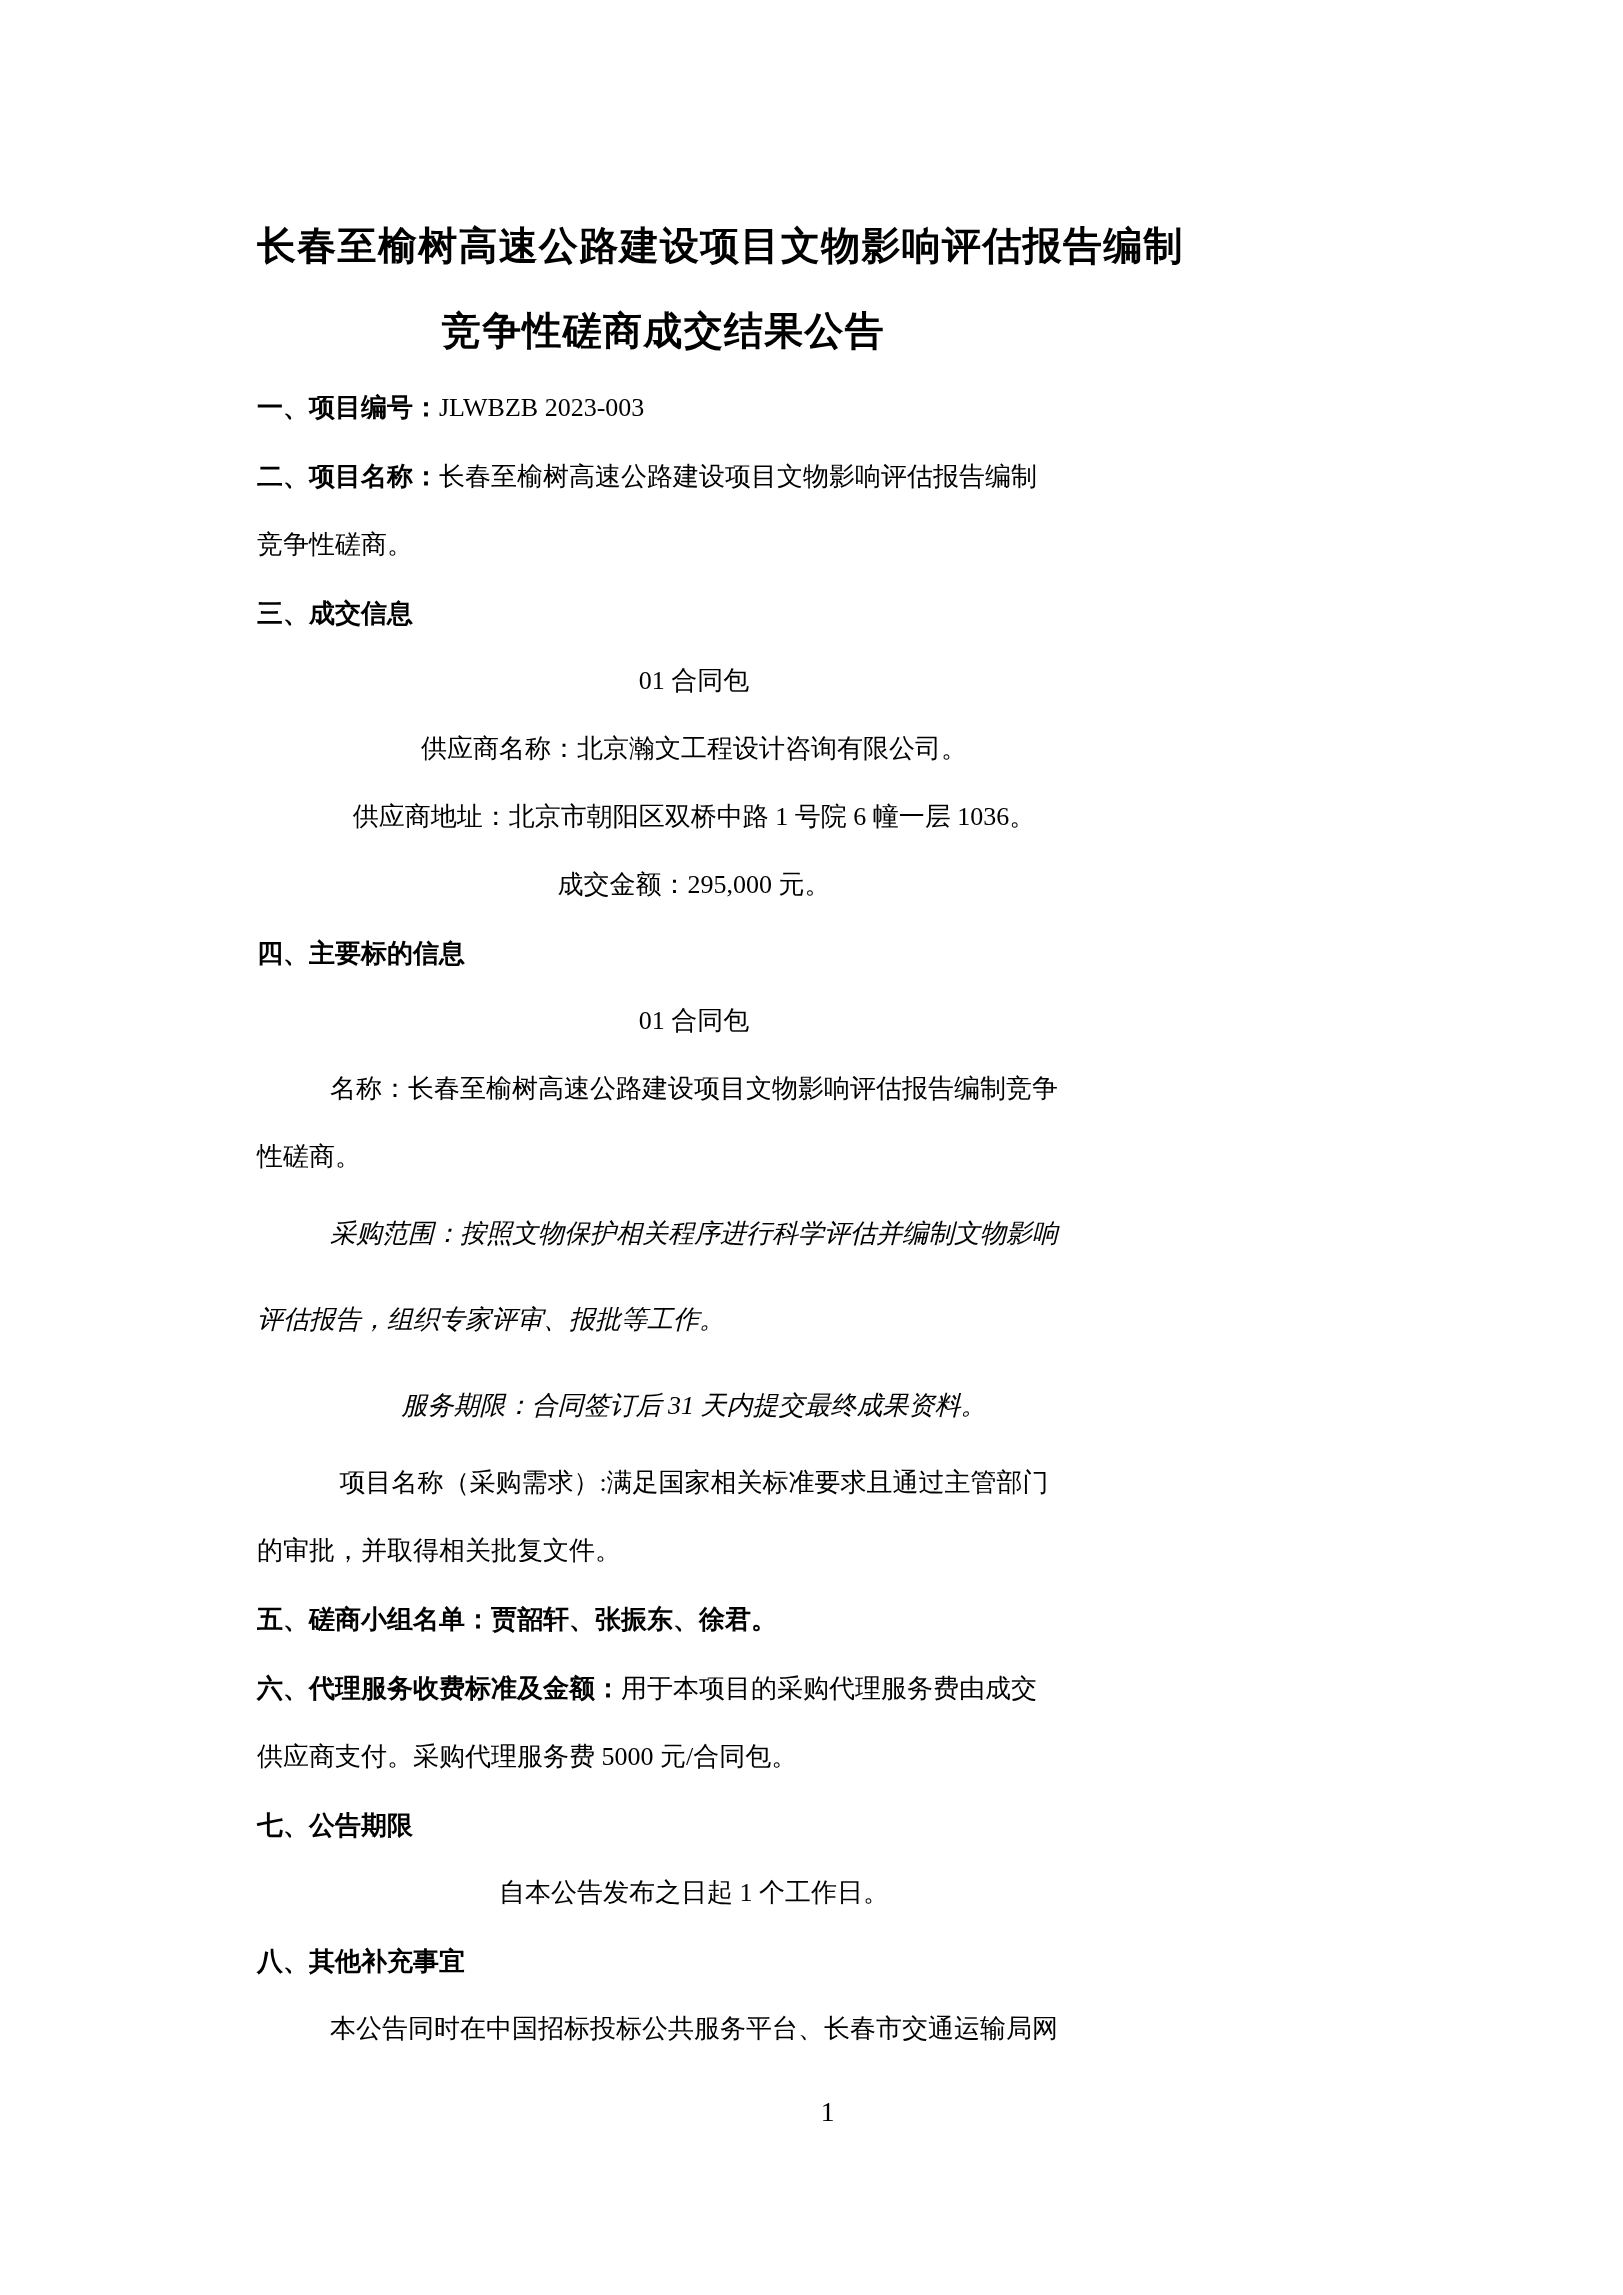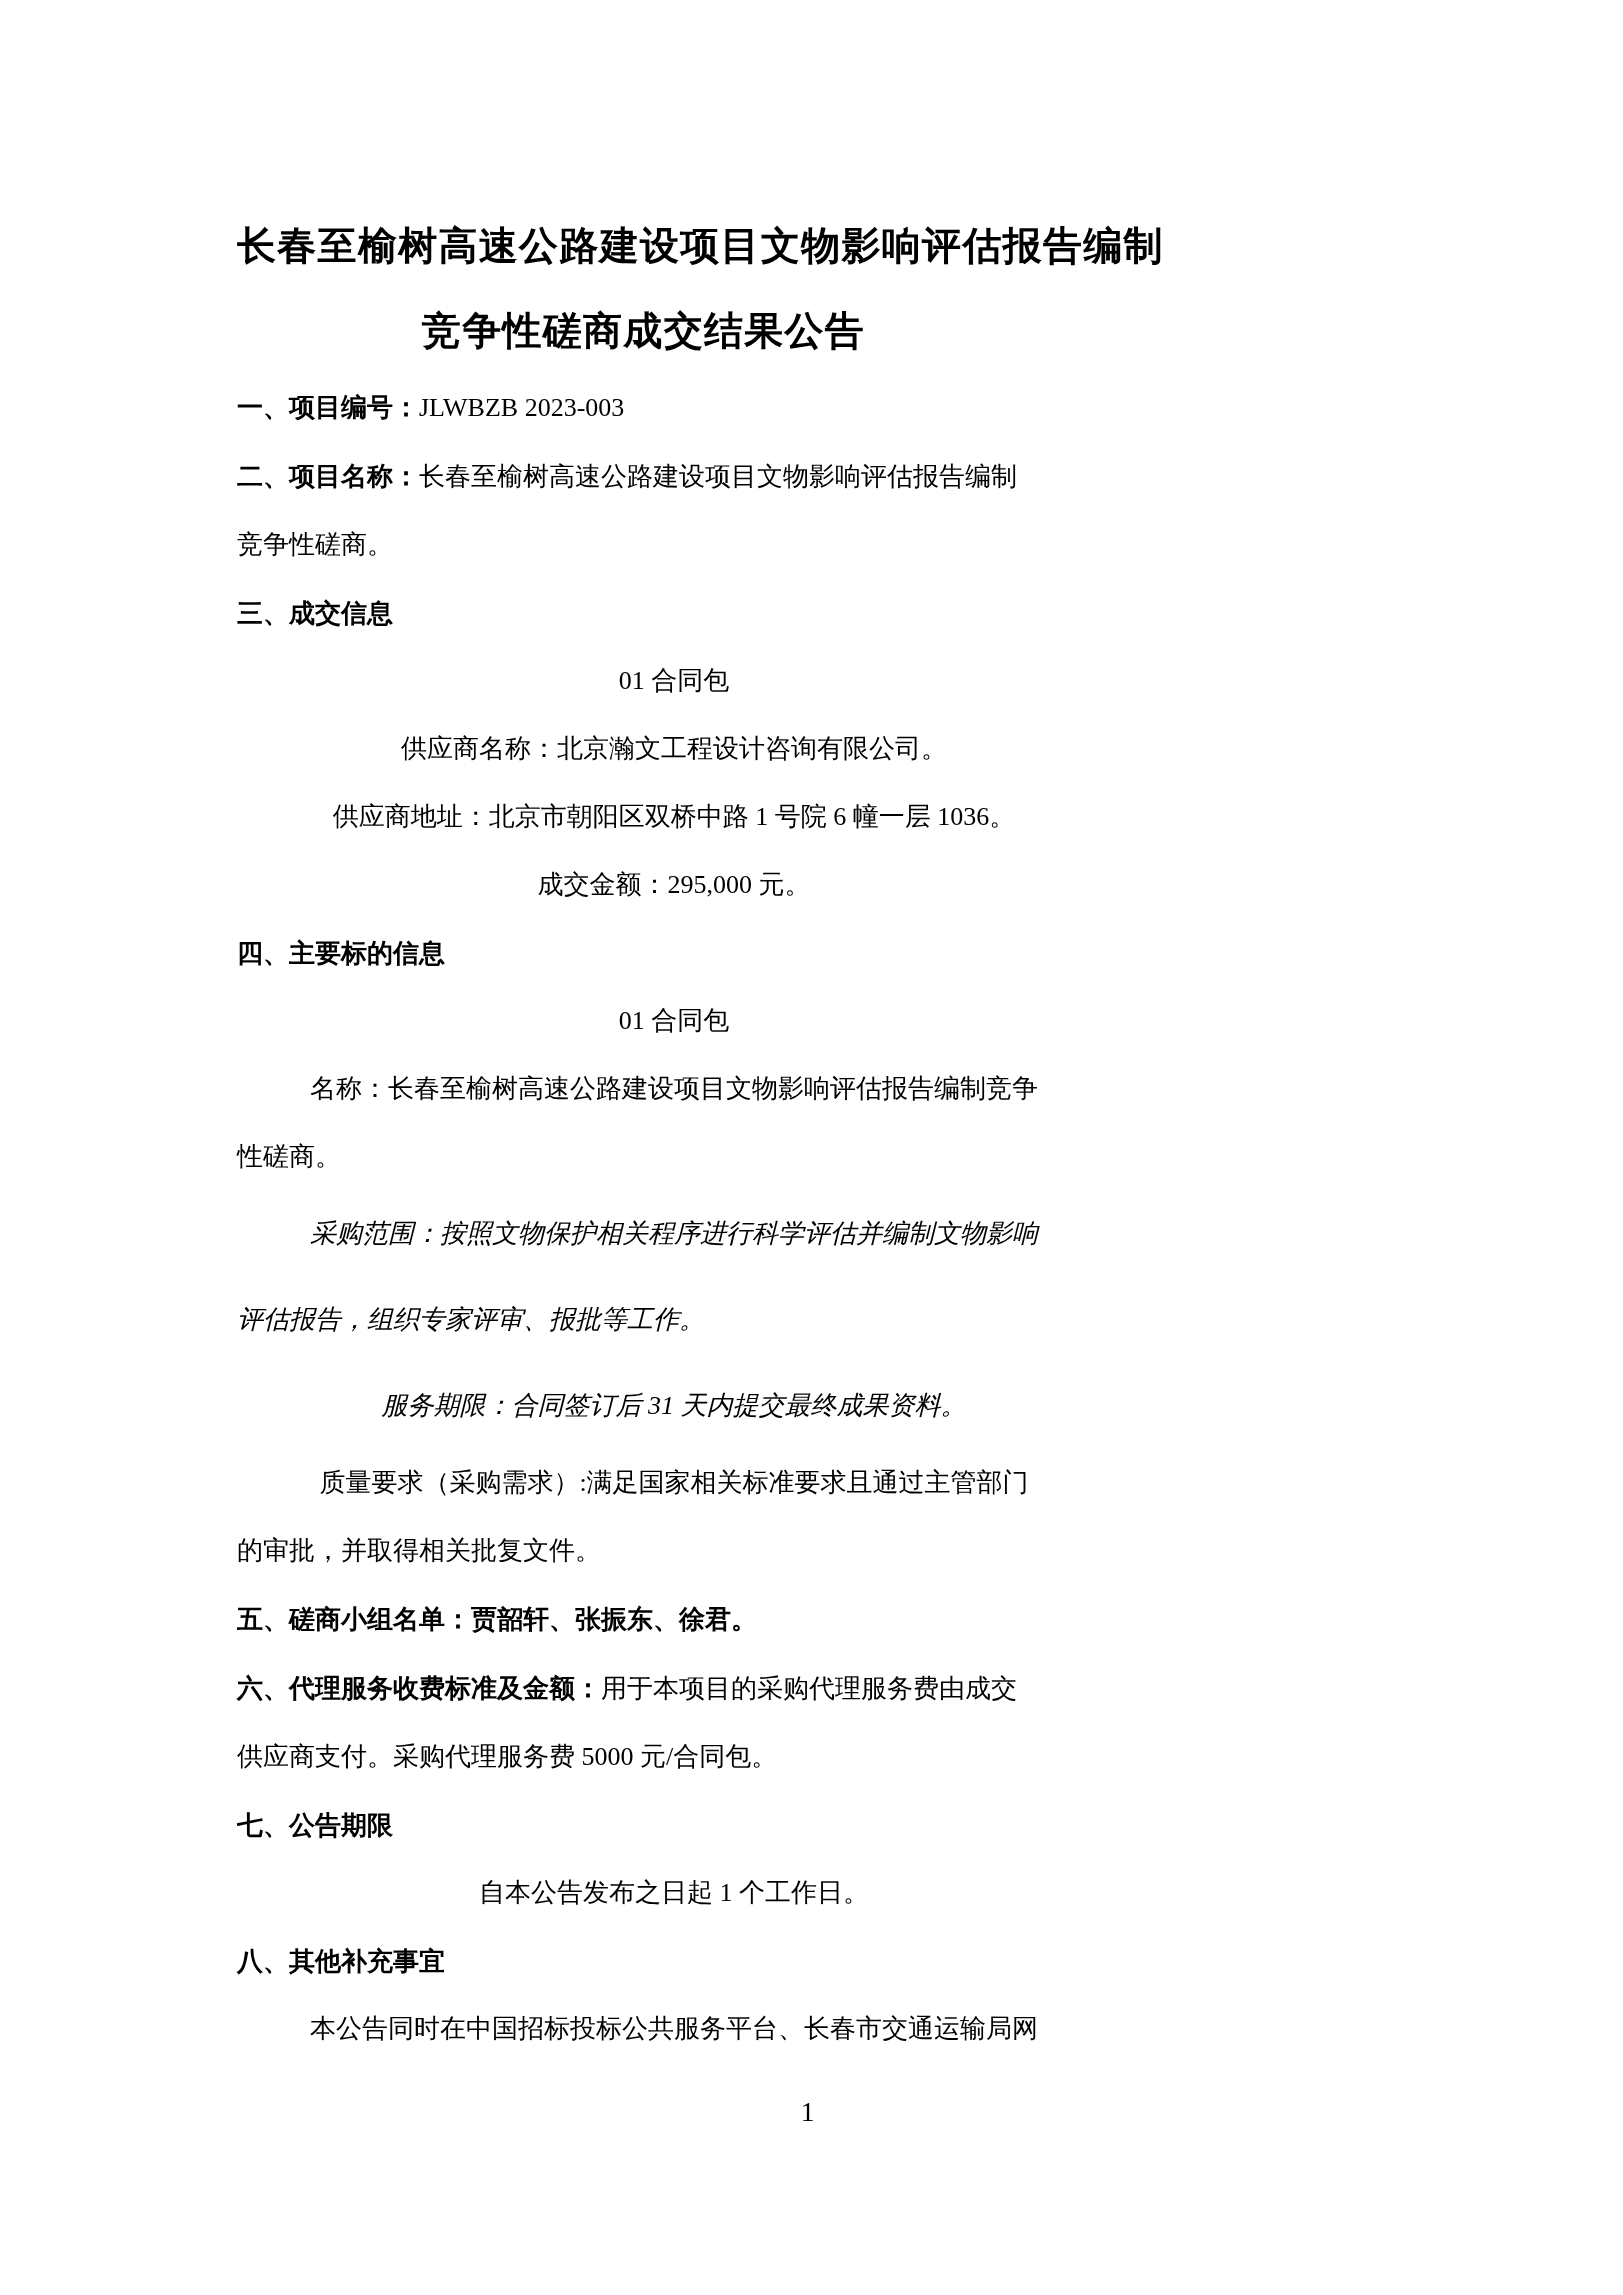--- a/index.html
+++ b/index.html
@@ -3,20 +3,21 @@
 <meta charset="utf-8">
 <style>
   html,body{margin:0;padding:0;background:#ffffff;}
   .page{
     position:relative;
     width:1295px;height:2295px;
     background:#ffffff;color:#000000;
     box-sizing:border-box;
     padding:203px 245px 0 237px;
     overflow:hidden;
+    margin-left:20px;
   }
   .title{
     font-family:"Liberation Sans","DejaVu Sans",sans-serif;
     font-weight:700;
     font-size:39px;line-height:85px;
     text-align:center;letter-spacing:1.3px;
     white-space:nowrap;
   }
   .line{
     font-family:"Liberation Serif","DejaVu Serif",serif;
@@ -57,21 +58,21 @@
   <div class="line ind">供应商地址：北京市朝阳区双桥中路 1 号院 6 幢一层 1036。</div>
   <div class="line ind">成交金额：295,000 元。</div>
 
   <div class="line hd">四、主要标的信息</div>
   <div class="line ind">01 合同包</div>
   <div class="line ind">名称：长春至榆树高速公路建设项目文物影响评估报告编制竞争</div>
   <div class="line">性磋商。</div>
   <div class="line wide ind">采购范围：按照文物保护相关程序进行科学评估并编制文物影响</div>
   <div class="line wide">评估报告，组织专家评审、报批等工作。</div>
   <div class="line wide ind">服务期限：合同签订后 31 天内提交最终成果资料。</div>
-  <div class="line ind">质量要求（采购需求）:满足国家相关标准要求且通过主管部门</div>
+  <div class="line ind">项目名称（采购需求）:满足国家相关标准要求且通过主管部门</div>
   <div class="line">的审批，并取得相关批复文件。</div>
 
   <div class="line"><span class="hd">五、磋商小组名单：</span><span class="bserif">贾韶轩、张振东、徐君。</span></div>
 
   <div class="line"><span class="hd">六、代理服务收费标准及金额：</span><span>用于本项目的采购代理服务费由成交</span></div>
   <div class="line">供应商支付。采购代理服务费 5000 元/合同包。</div>
 
   <div class="line hd">七、公告期限</div>
   <div class="line ind">自本公告发布之日起 1 个工作日。</div>
 

